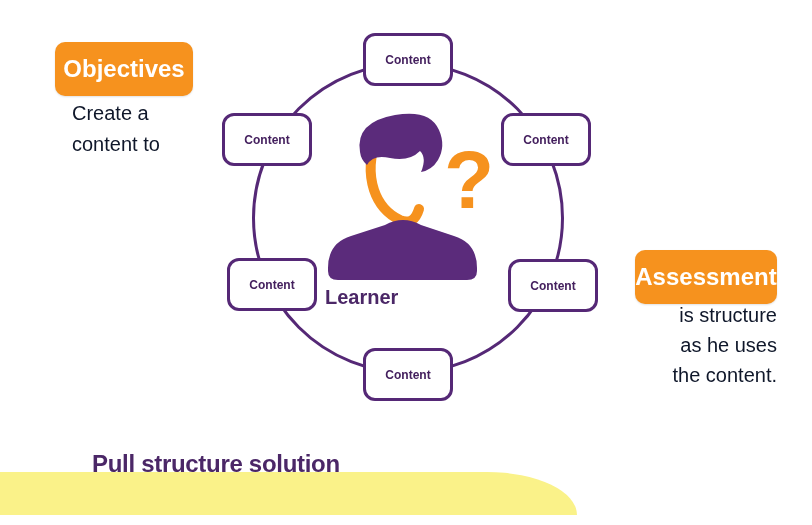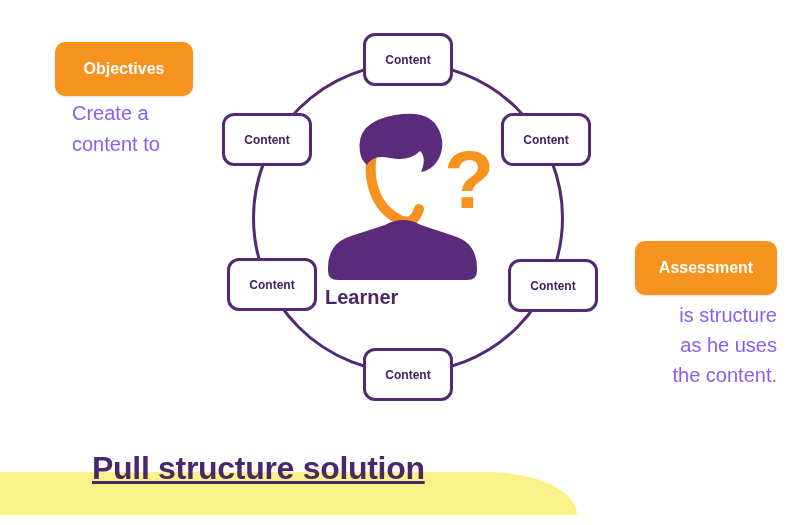--- a/index.html
+++ b/index.html
@@ -11,32 +11,32 @@
     overflow: hidden;
     font-family: "Liberation Sans", "DejaVu Sans", sans-serif;
   }
 
   
   .pill {
     position: absolute;
     background: #F6921E;
     color: #ffffff;
     font-weight: bold;
-    font-size: 16px;
+    font-size: 24px;
     border-radius: 10px;
     display: flex;
     align-items: center;
     justify-content: center;
     box-shadow: 0 1px 2px rgba(0,0,0,0.12);
   }
   #objectives-pill { left: 55px; top: 42px; width: 138px; height: 54px; }
-  #assessment-pill { left: 635px; top: 241px; width: 142px; height: 54px; }
+  #assessment-pill { left: 635px; top: 250px; width: 142px; height: 54px; }
 
   
-  .caption { position: absolute; color: #8b5cf6; font-size: 20px; line-height: 31px; }
+  .caption { position: absolute; color: #0f172a; font-size: 20px; line-height: 31px; }
   #objectives-caption { left: 72px; top: 98px; text-align: left; }
   #assessment-caption { right: 35px; top: 300px; line-height: 30px; text-align: right; }
 
   
   #diagram-circle {
     position: absolute;
     left: 252px; top: 62px;
     width: 312px; height: 312px;
     border: 3px solid #552876;
     border-radius: 50%;
@@ -83,24 +83,23 @@
     left: 0; top: 472px;
     width: 577px; height: 43px;
     background: #FAF289;
     border-top-right-radius: 90px 43px;
   }
   #page-title {
     position: absolute;
     left: 92px; top: 450px;
     color: #4B2767;
     font-weight: bold;
-    font-size: 32px;
+    font-size: 24px;
     letter-spacing: -0.3px;
     z-index: 2;
-    text-decoration: underline;
   }
 </style>
 </head>
 <body>
 
 <div id="canvas">
 
   <div class="pill" id="objectives-pill">
     <span>Objectives</span>
   </div>

